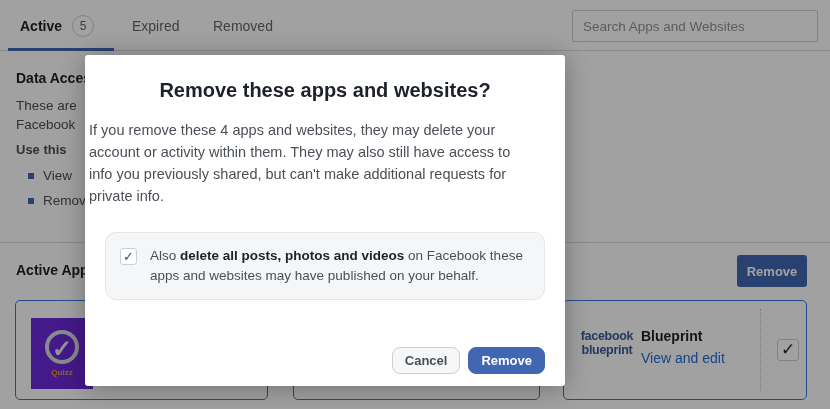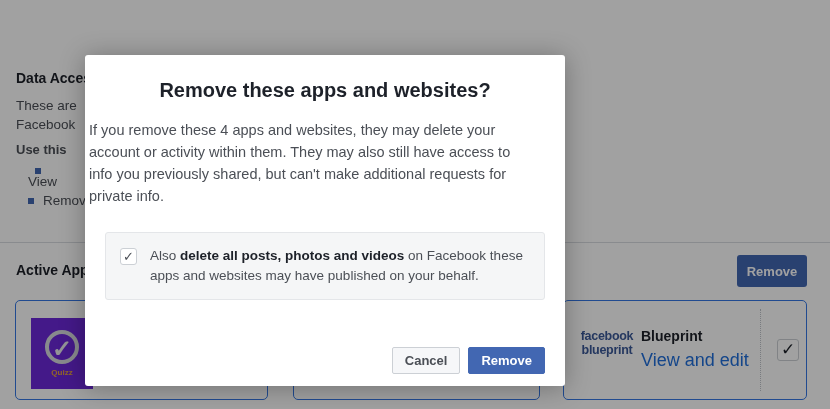--- a/index.html
+++ b/index.html
@@ -51,21 +51,21 @@
   .info-line-1 { top: 98px; }
   .info-line-2 { top: 117px; }
   .info-subheading {
     position: absolute; left: 16px; top: 142px;
     font-size: 13px; font-weight: bold; color: #4b4f56;
   }
   .bullet-item {
     position: absolute; left: 28px; font-size: 13.5px; color: #4b4f56;
     display: flex; align-items: center;
   }
-  .bullet-item-1 { top: 168px; flex-direction: column; }
+  .bullet-item-1 { top: 168px; }
   .bullet-item-2 { top: 193px; }
   .bullet-square {
     width: 6px; height: 6px; background: #4267b2; margin-right: 9px;
     display: inline-block; flex: 0 0 auto;
   }
 
   .section-divider {
     position: absolute; left: 0; right: 0; top: 242px; height: 1px;
     background: #dadde1;
   }
@@ -105,21 +105,21 @@
     position: absolute; left: 14px; top: 28px; width: 58px;
     color: #3b5998; font-size: 12.5px; font-weight: bold; line-height: 14px;
     text-align: center; letter-spacing: -0.3px;
   }
   .app-name {
     position: absolute; left: 77px; top: 27px;
     font-size: 14px; font-weight: bold; color: #1d2129;
   }
   .view-edit-link {
     position: absolute; left: 77px; top: 49px;
-    font-size: 18px; color: #216fdb; text-decoration: none; cursor: pointer;
+    font-size: 14px; color: #216fdb; text-decoration: none; cursor: pointer;
   }
   .tile-divider {
     position: absolute; left: 196px; top: 8px; bottom: 8px; width: 0;
     border-left: 1px dotted #bec3c9;
   }
   .tile-checkbox {
     position: absolute; left: 213px; top: 38px; width: 22px; height: 22px;
     background: #fff; border: 1px solid #ccd0d5; border-radius: 3px;
     color: #1d2129; font-size: 17px; line-height: 20px; text-align: center;
     cursor: pointer;
@@ -138,53 +138,67 @@
   .modal-title {
     position: absolute; left: 0; right: 0; top: 24px; text-align: center;
     font-size: 20px; font-weight: bold; color: #1d2129;
   }
   .modal-body {
     position: absolute; left: 4px; top: 64px; width: 445px;
     font-size: 14.5px; color: #4b4f56; line-height: 22px;
   }
   .consent-panel {
     position: absolute; left: 20px; top: 177px; width: 440px;
-    background: #f5f6f7; border: 1px solid #e4e6e9; border-radius: 3px;
+    background: #f5f6f7; border: 1px solid #e4e6e9; border-radius: 11px;
     padding: 13px 16px 13px 14px; display: flex; align-items: flex-start;
   }
   .consent-checkbox {
     flex: 0 0 auto; width: 17px; height: 17px; margin-top: 2px;
     background: #fff; border: 1px solid #ccd0d5; border-radius: 3px;
     color: #4b4f56; font-size: 13px; line-height: 15px; text-align: center;
     cursor: pointer;
   }
   .consent-checkbox::after { content: "✓"; }
   .consent-label {
     margin-left: 13px; font-size: 13.5px; color: #4b4f56; line-height: 20px;
   }
   .consent-label b { color: #1d2129; }
   .modal-footer {
     position: absolute; right: 20px; bottom: 12px; display: flex; gap: 8px;
   }
   .btn {
-    height: 27px; border-radius: 2px; font-family: "Liberation Sans", sans-serif;
+    height: 27px; border-radius: 8px; font-family: "Liberation Sans", sans-serif;
     font-size: 13px; font-weight: bold; padding: 0 12px; cursor: pointer;
   }
   .btn-cancel {
     background: #f6f7f9; border: 1px solid #ccd0d5; color: #4b4f56;
   }
   .btn-remove {
     background: #4267b2; border: 1px solid #4267b2; color: #fff;
   }
 </style>
 </head>
 <body>
 
 <div class="page">
 
+  <div class="tabbar">
+    <div class="tab tab-active-tab">
+      <span class="tab-label">Active</span>
+      <span class="tab-badge">5</span>
+    </div>
+    <div class="tab tab-expired">
+      <span class="tab-label">Expired</span>
+    </div>
+    <div class="tab tab-removed">
+      <span class="tab-label">Removed</span>
+    </div>
+    <span class="tab-underline"></span>
+    <input class="search-input" type="text" placeholder="Search Apps and Websites" style="">
+  </div>
 
   <div class="info-heading">Data Access</div>
   <div class="info-line info-line-1">These are</div>
   <div class="info-line info-line-2">Facebook</div>
   <div class="info-subheading">Use this</div>
   <div class="bullet-item bullet-item-1">
     <span class="bullet-square"></span>
     <span>View</span>
   </div>
   <div class="bullet-item bullet-item-2">

